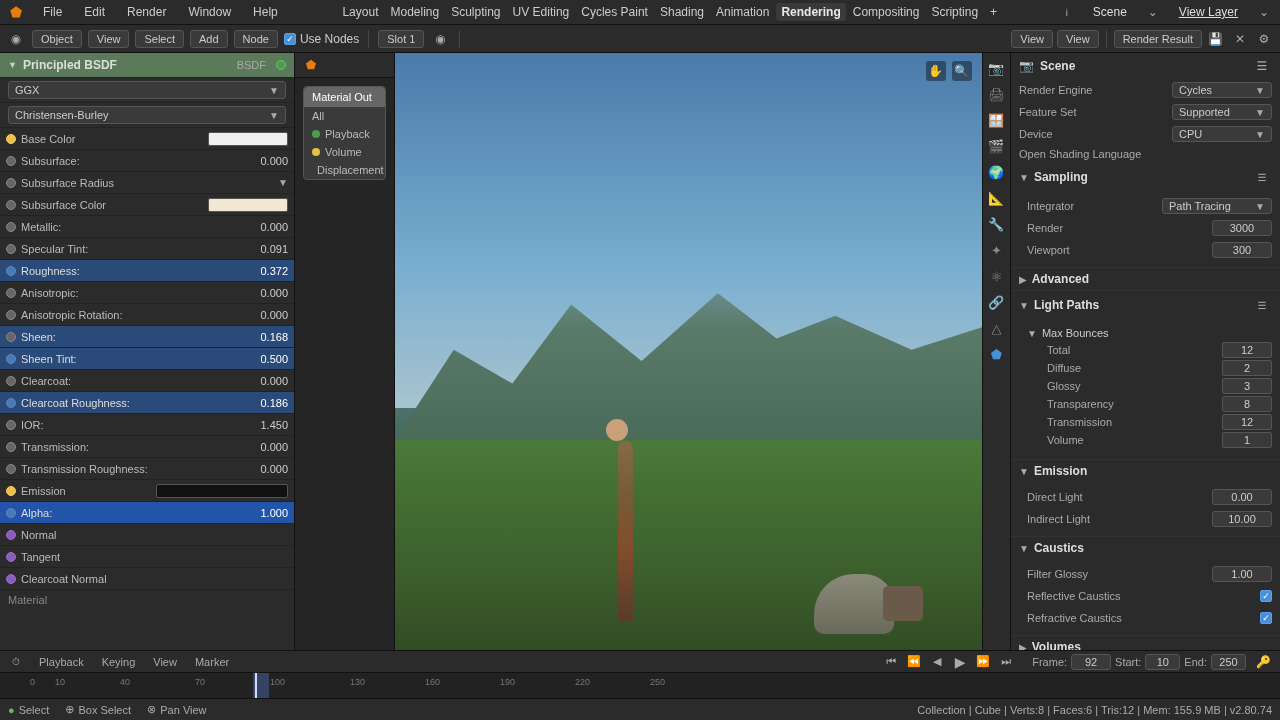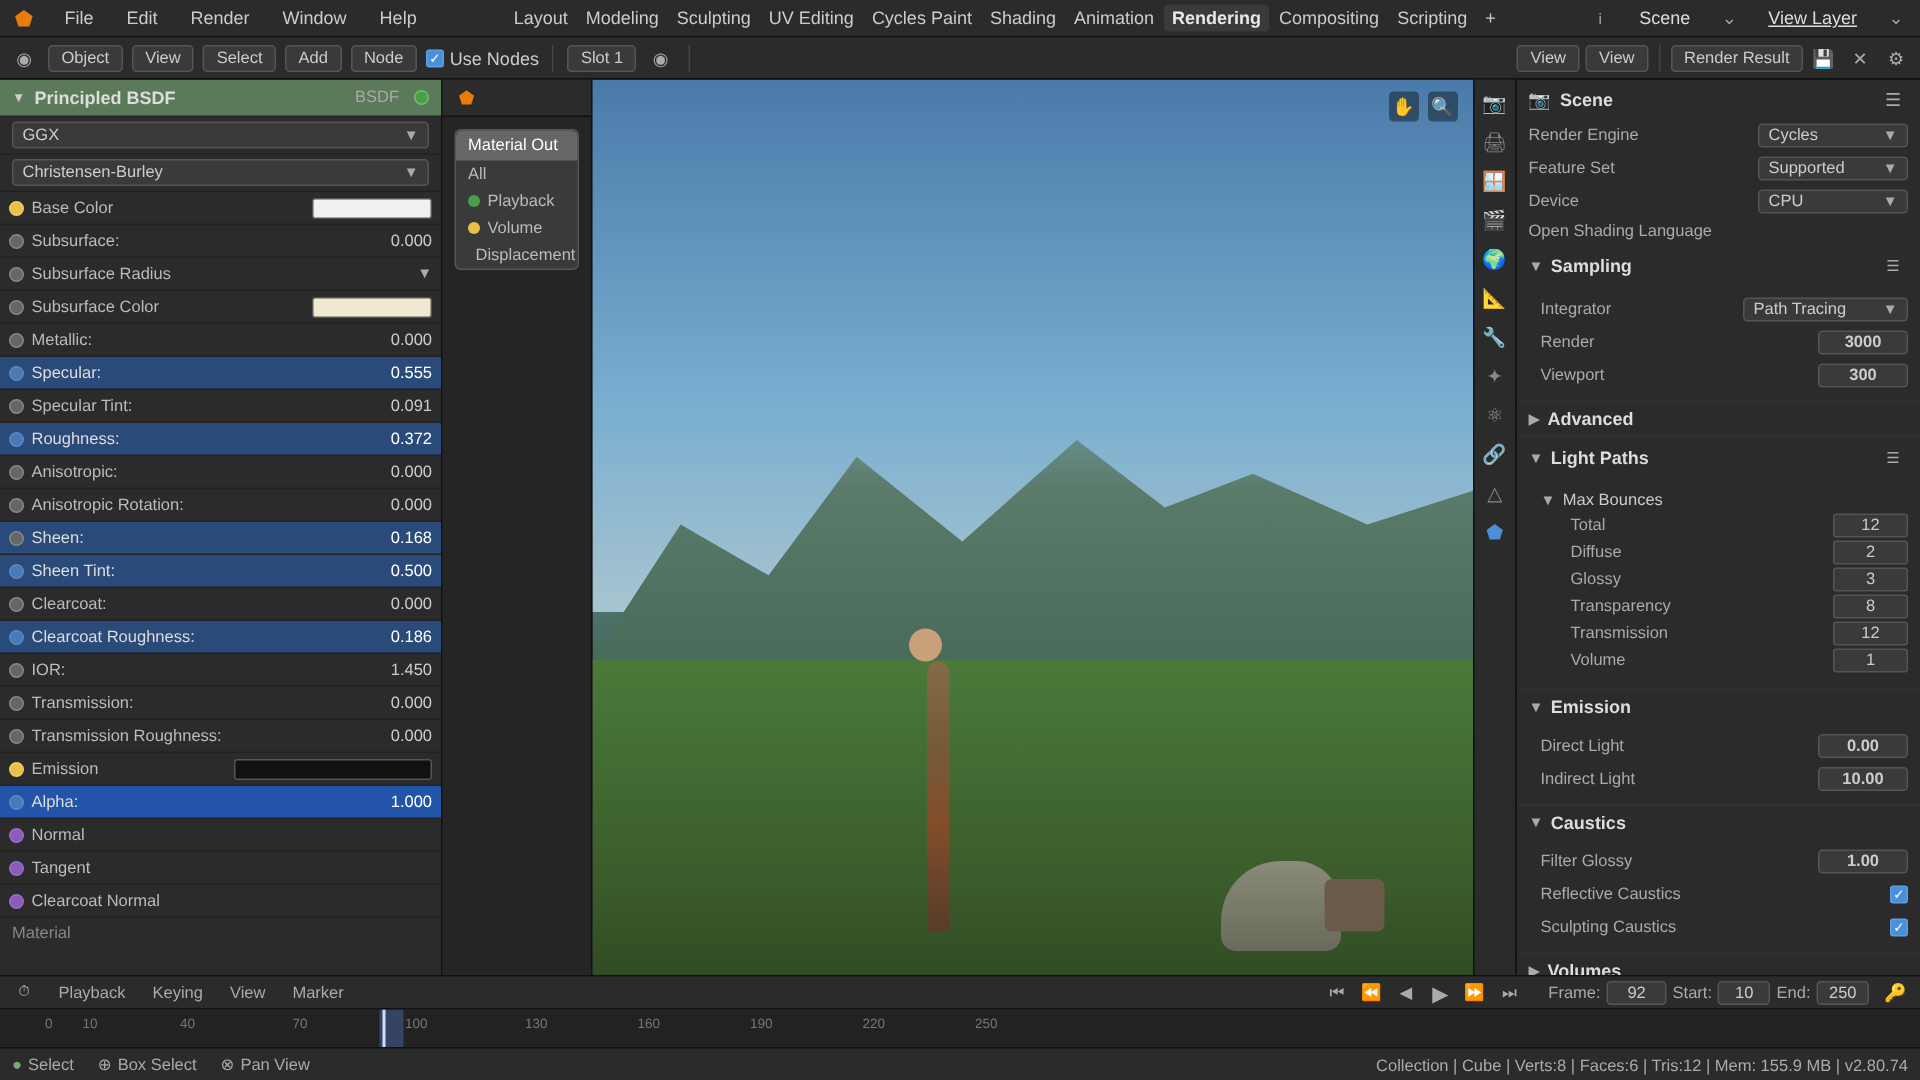--- a/index.html
+++ b/index.html
@@ -257,21 +257,20 @@
     }
     .render-prop-input {
       background: #3a3a3a;
       border: 1px solid #555;
       color: #ccc;
       font-size: 11px;
       padding: 1px 4px;
       border-radius: 3px;
       width: 60px;
       text-align: center;
-      font-weight: bold;
     }
     .cb {
       width: 12px; height: 12px;
       background: #4a90d9;
       border: 1px solid #5aa0e9;
       border-radius: 2px;
       display: flex;
       align-items: center;
       justify-content: center;
       color: #fff;
@@ -542,25 +541,20 @@
       <span class="prop-label">Subsurface Color</span>
       <div class="prop-color" style="background:#f0e8d0;"></div>
     </div>
 
     <div class="prop-row">
       <div class="prop-socket socket-gray"></div>
       <span class="prop-label">Metallic:</span>
       <span class="prop-value">0.000</span>
     </div>
 
-    <div class="prop-row prop-highlighted">
-      <div class="prop-socket socket-blue"></div>
-      <span class="prop-label" style="color:#ddd;">Specular:</span>
-      <span class="prop-value" style="color:#fff;">0.555</span>
-    </div>
 
     <div class="prop-row">
       <div class="prop-socket socket-gray"></div>
       <span class="prop-label">Specular Tint:</span>
       <span class="prop-value">0.091</span>
     </div>
 
     <div class="prop-row prop-highlighted">
       <div class="prop-socket socket-blue"></div>
       <span class="prop-label" style="color:#ddd;">Roughness:</span>
@@ -857,21 +851,21 @@
         <div class="section-content">
           <div class="render-prop-row">
             <span class="render-prop-label">Filter Glossy</span>
             <input class="render-prop-input" value="1.00" style="">
           </div>
           <div class="render-prop-row">
             <span class="render-prop-label">Reflective Caustics</span>
             <div class="cb">✓</div>
           </div>
           <div class="render-prop-row">
-            <span class="render-prop-label">Sculpting Caustics</span>
+            <span class="render-prop-label">Refractive Caustics</span>
             <div class="cb">✓</div>
           </div>
         </div>
       </div>
 
       <div class="prop-section">
         <div class="prop-section-header">
           <span class="section-arrow">▶</span>
           <span class="section-title">Volumes</span>
         </div>

